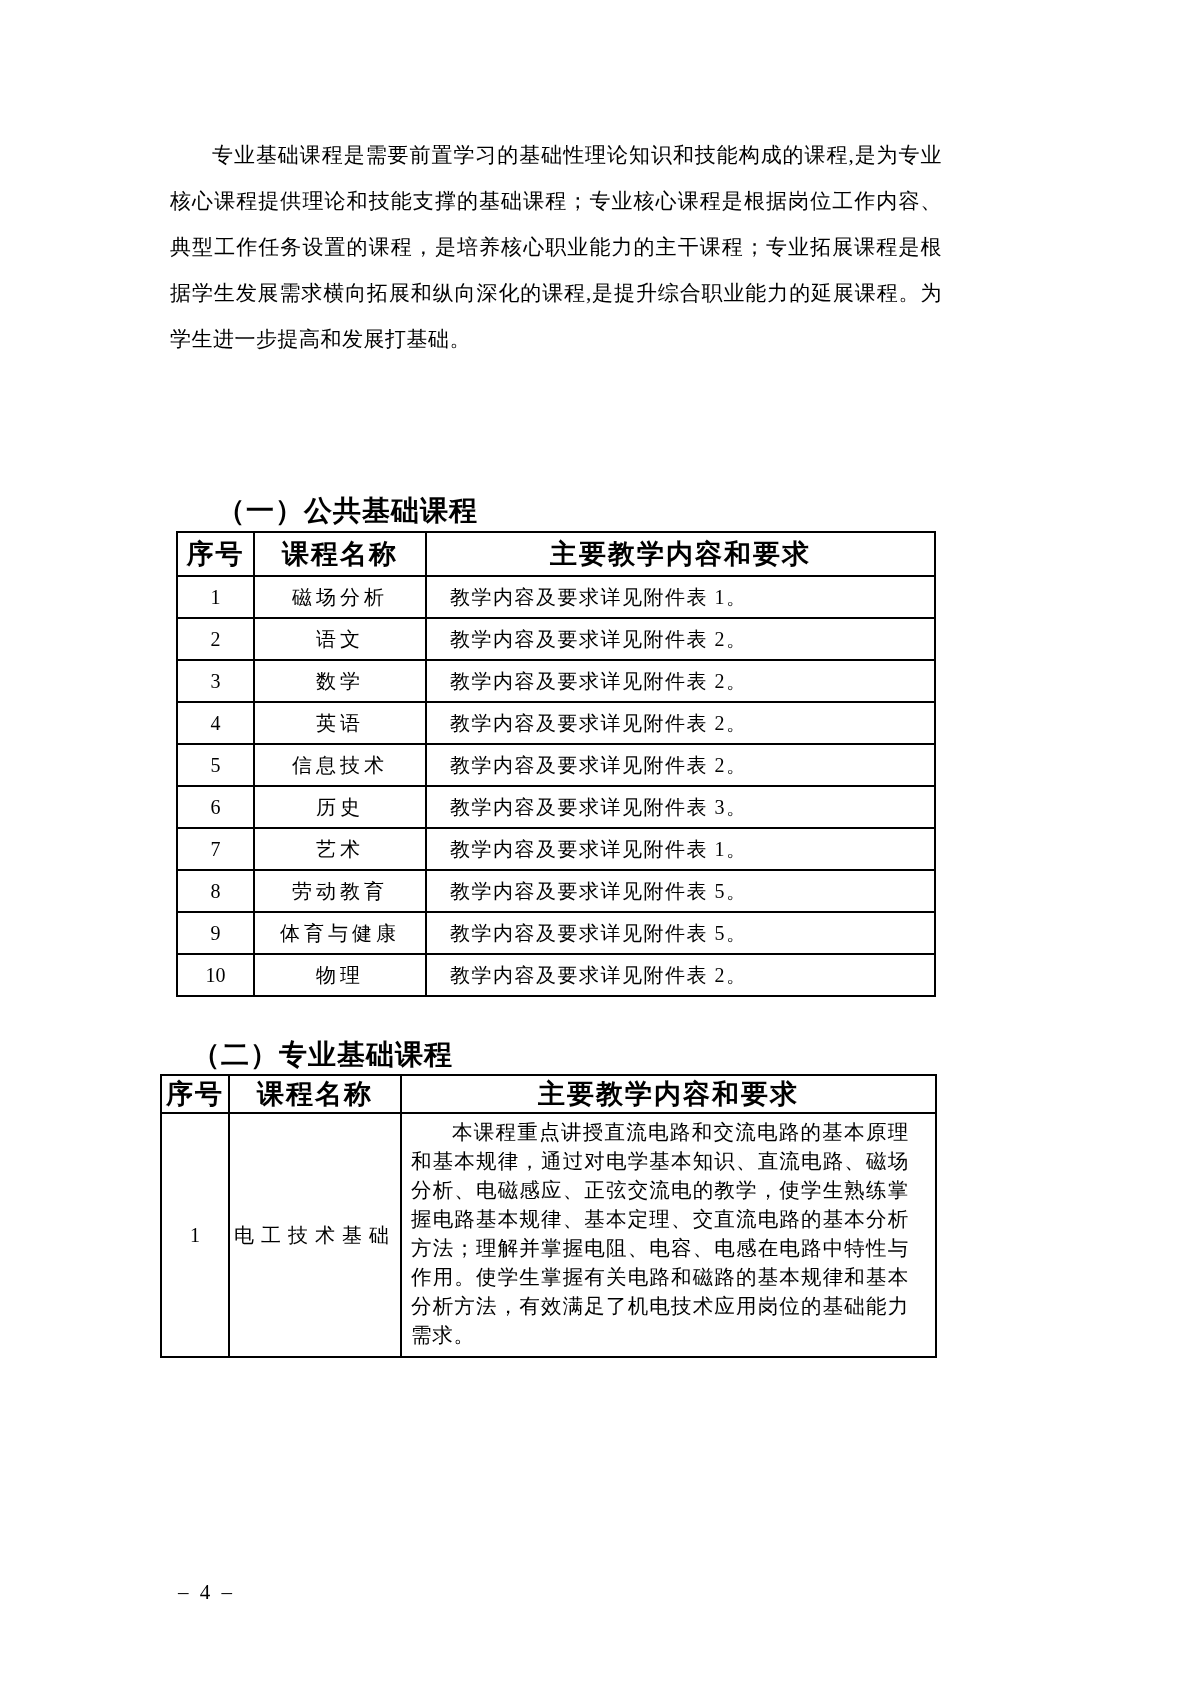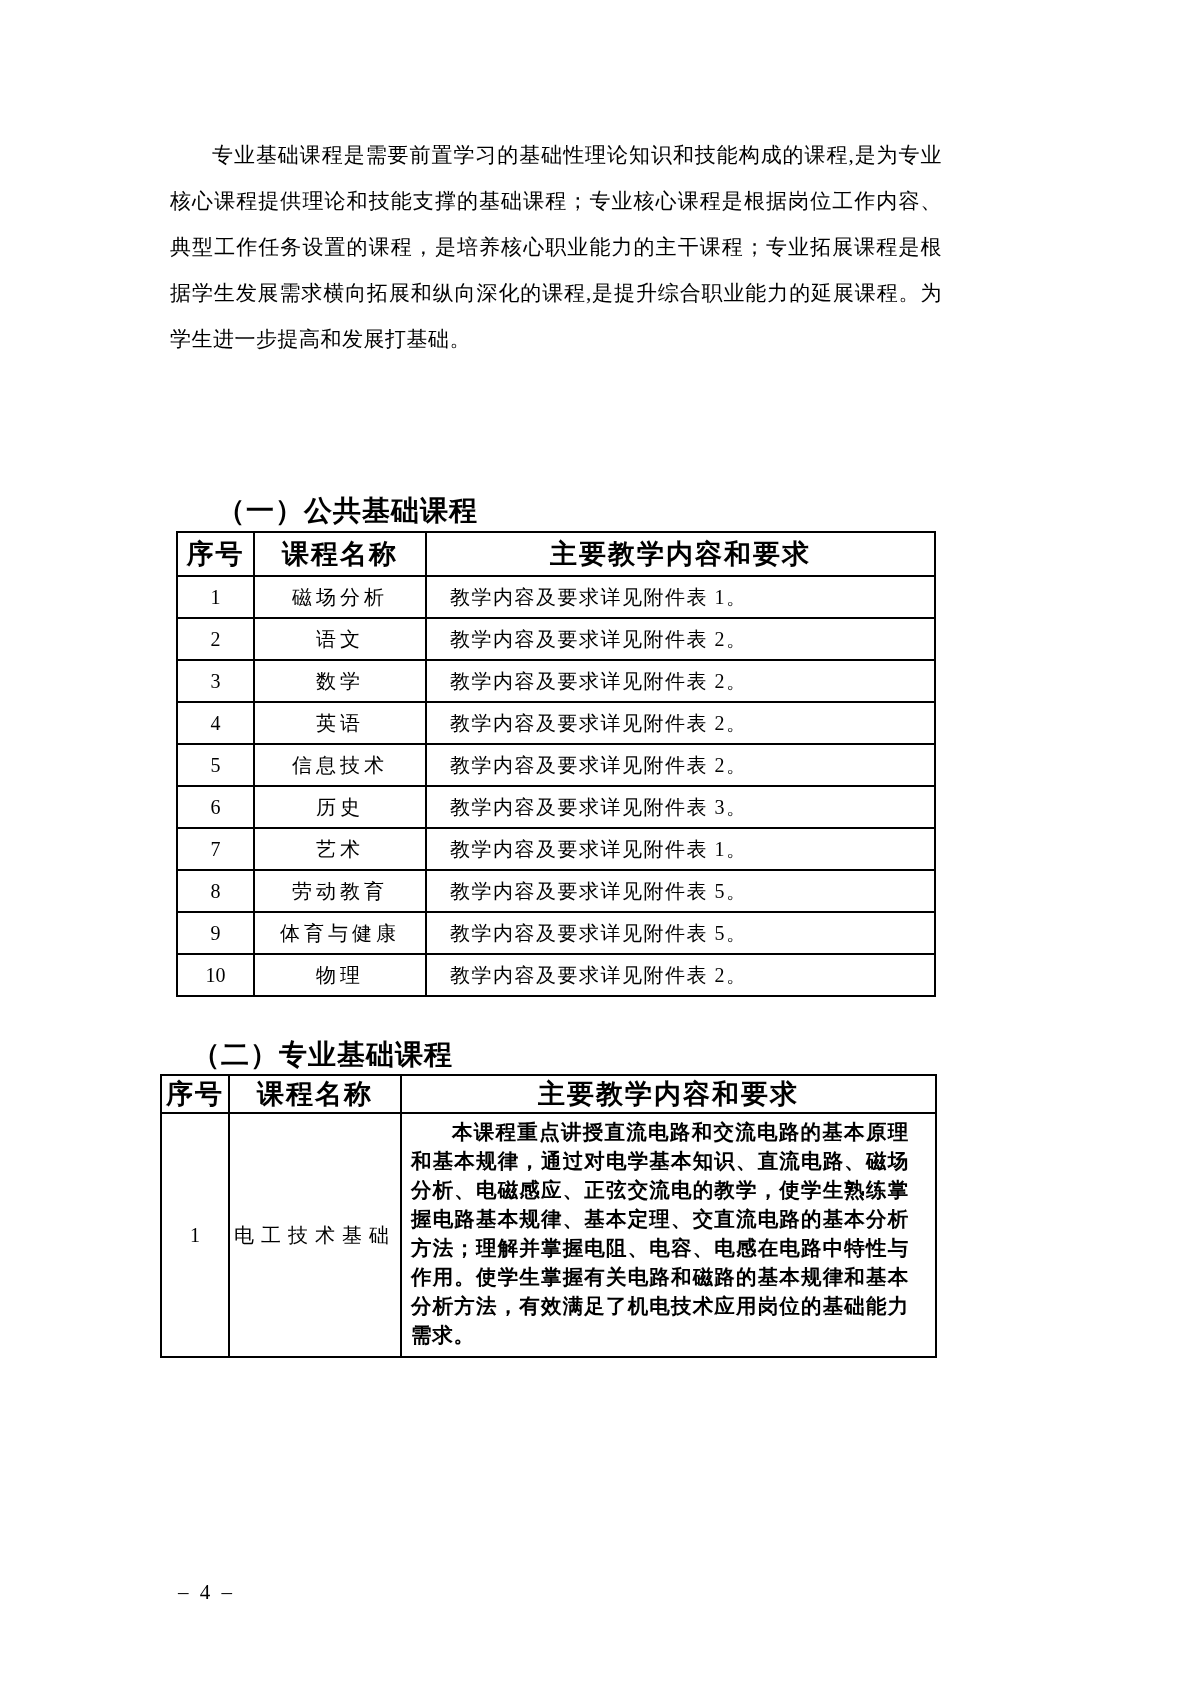--- a/index.html
+++ b/index.html
@@ -53,21 +53,20 @@
   .c-desc {
     text-align: left;
     padding-left: 23px;
     letter-spacing: 1.5px;
   }
   #table2 .c-no { font-size: 20px; text-align: center; }
   #table2 .c-name { font-size: 20px; letter-spacing: 7px; }
   #table2 .c-content {
     padding: 4px 26px 6px 9px;
     height: 228px;
-    font-weight: bold;
   }
   .cell-paragraph {
     font-size: 20.5px; line-height: 29px;
     letter-spacing: 0.8px;
     text-indent: 2em;
     text-align: justify;
   }
   .page-number {
     position: absolute;
     left: 178px; top: 1580px;

